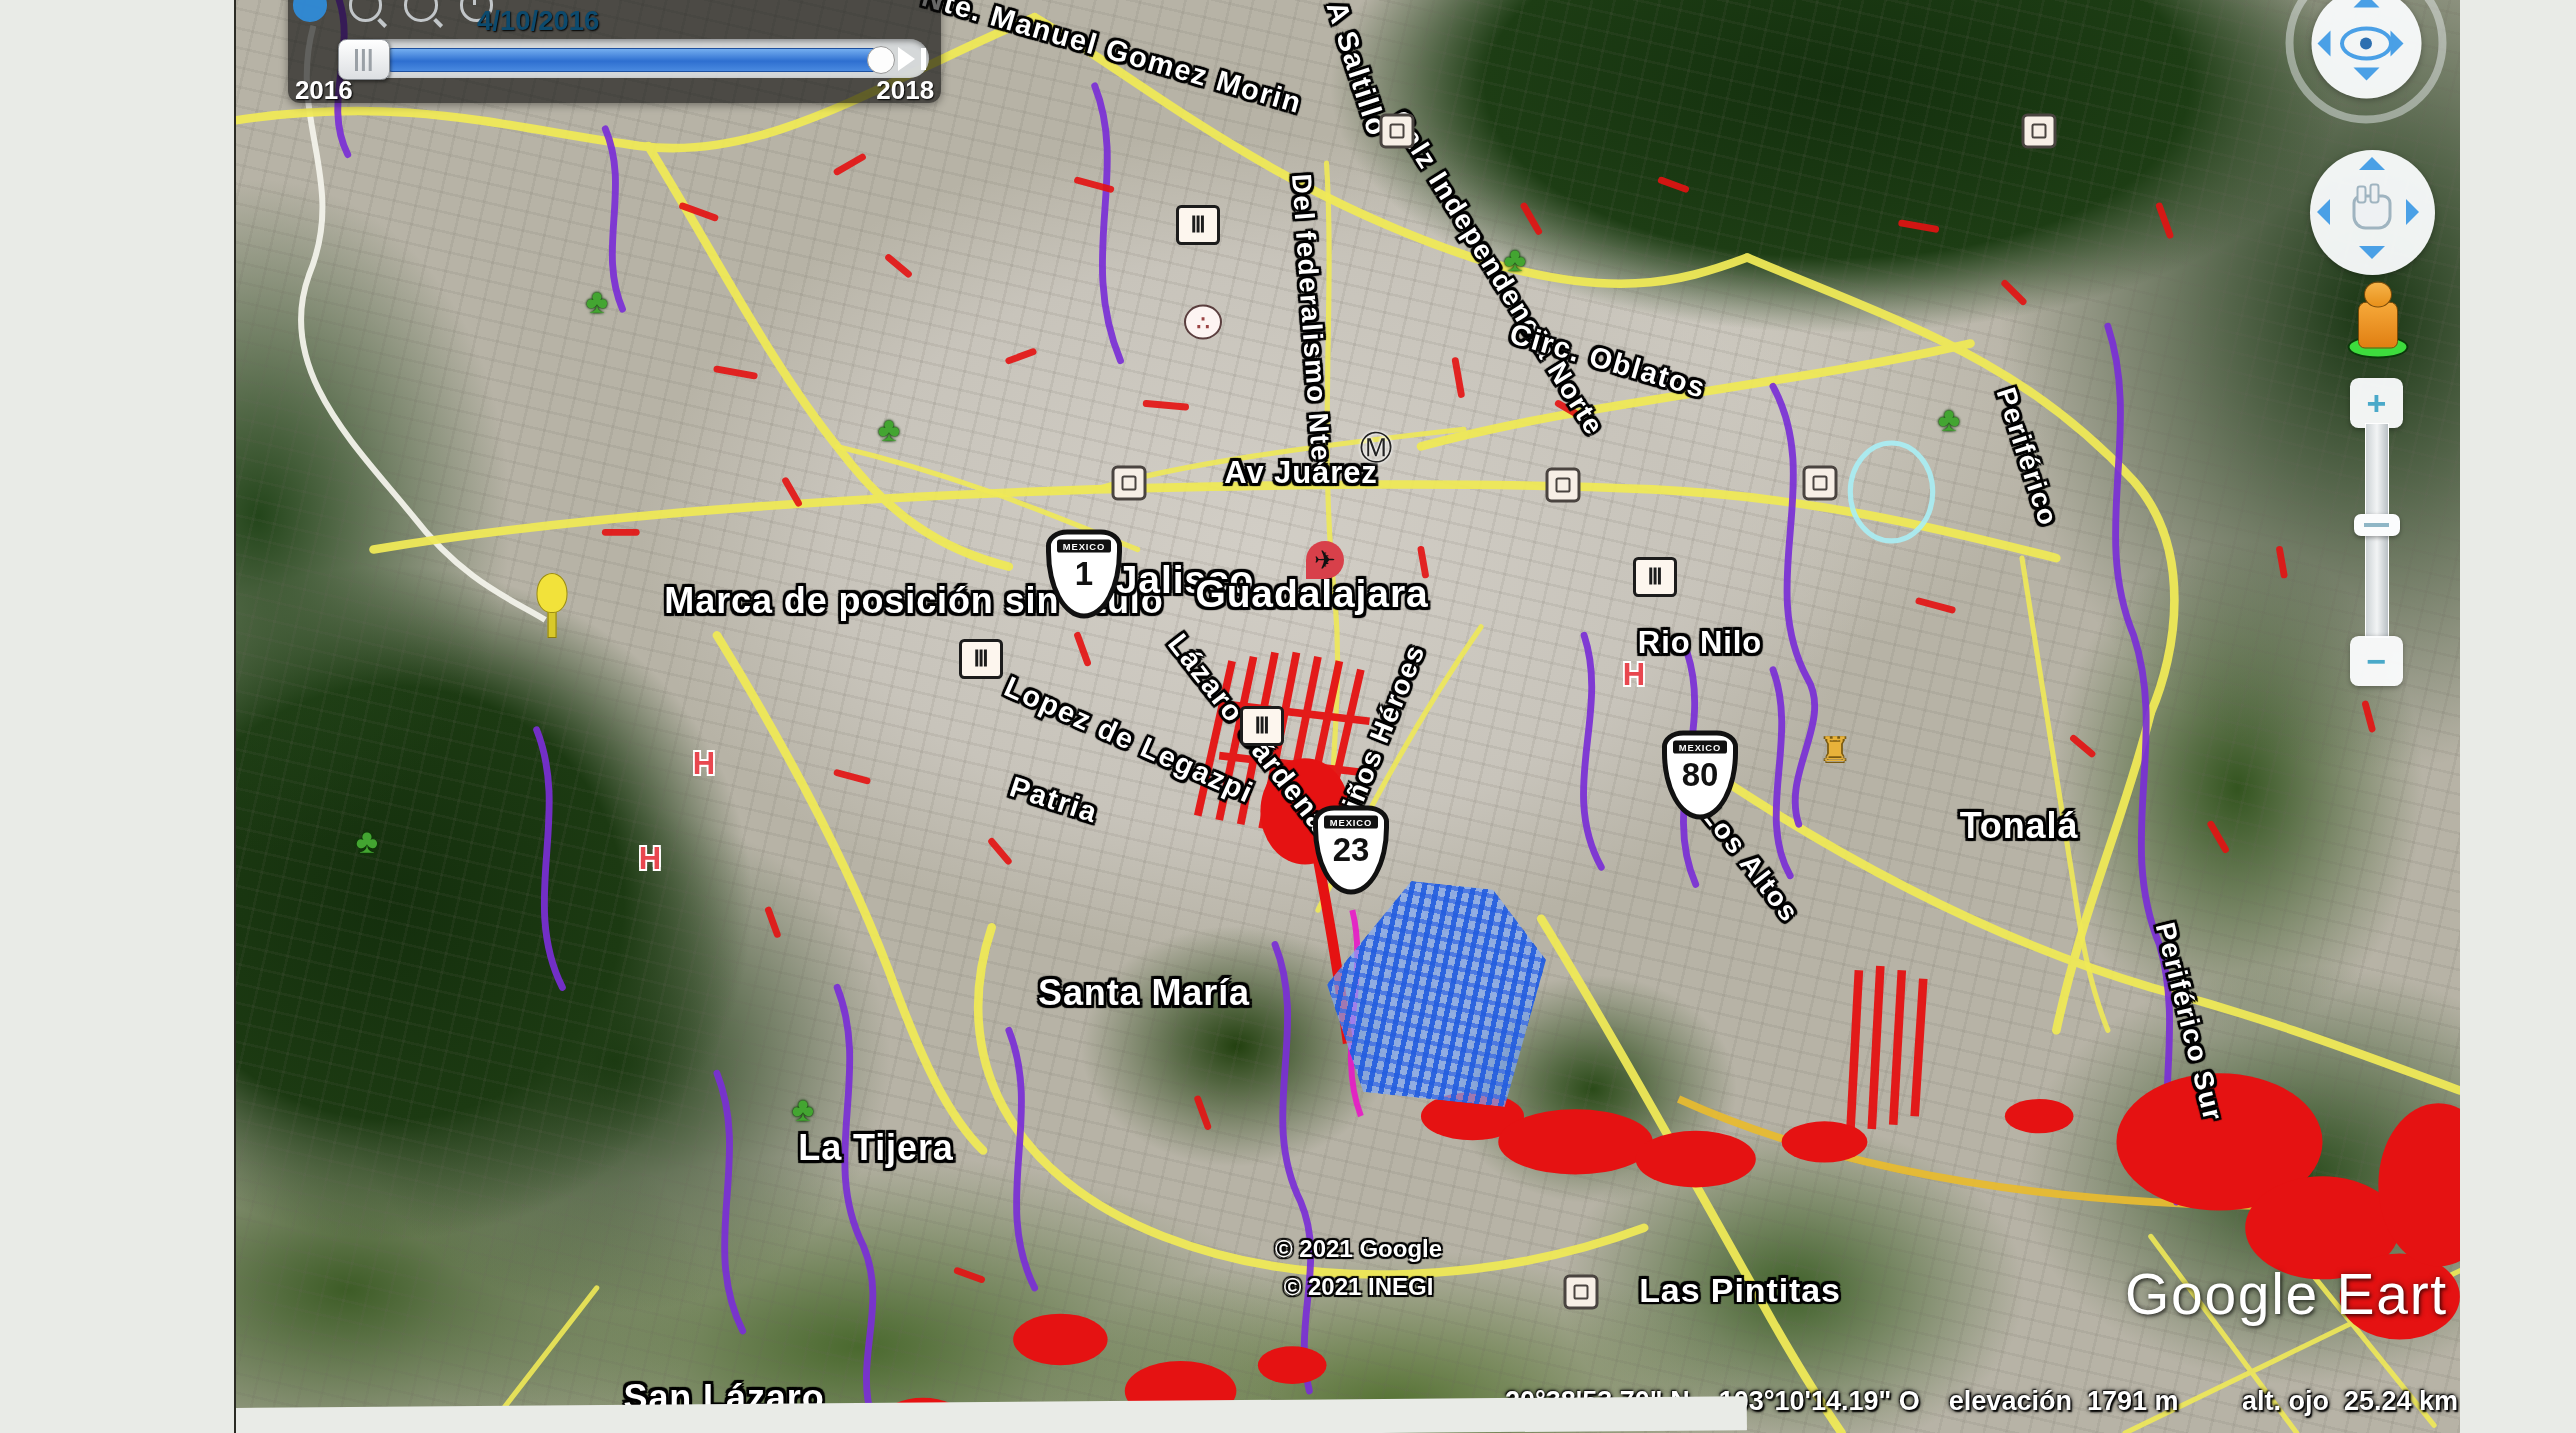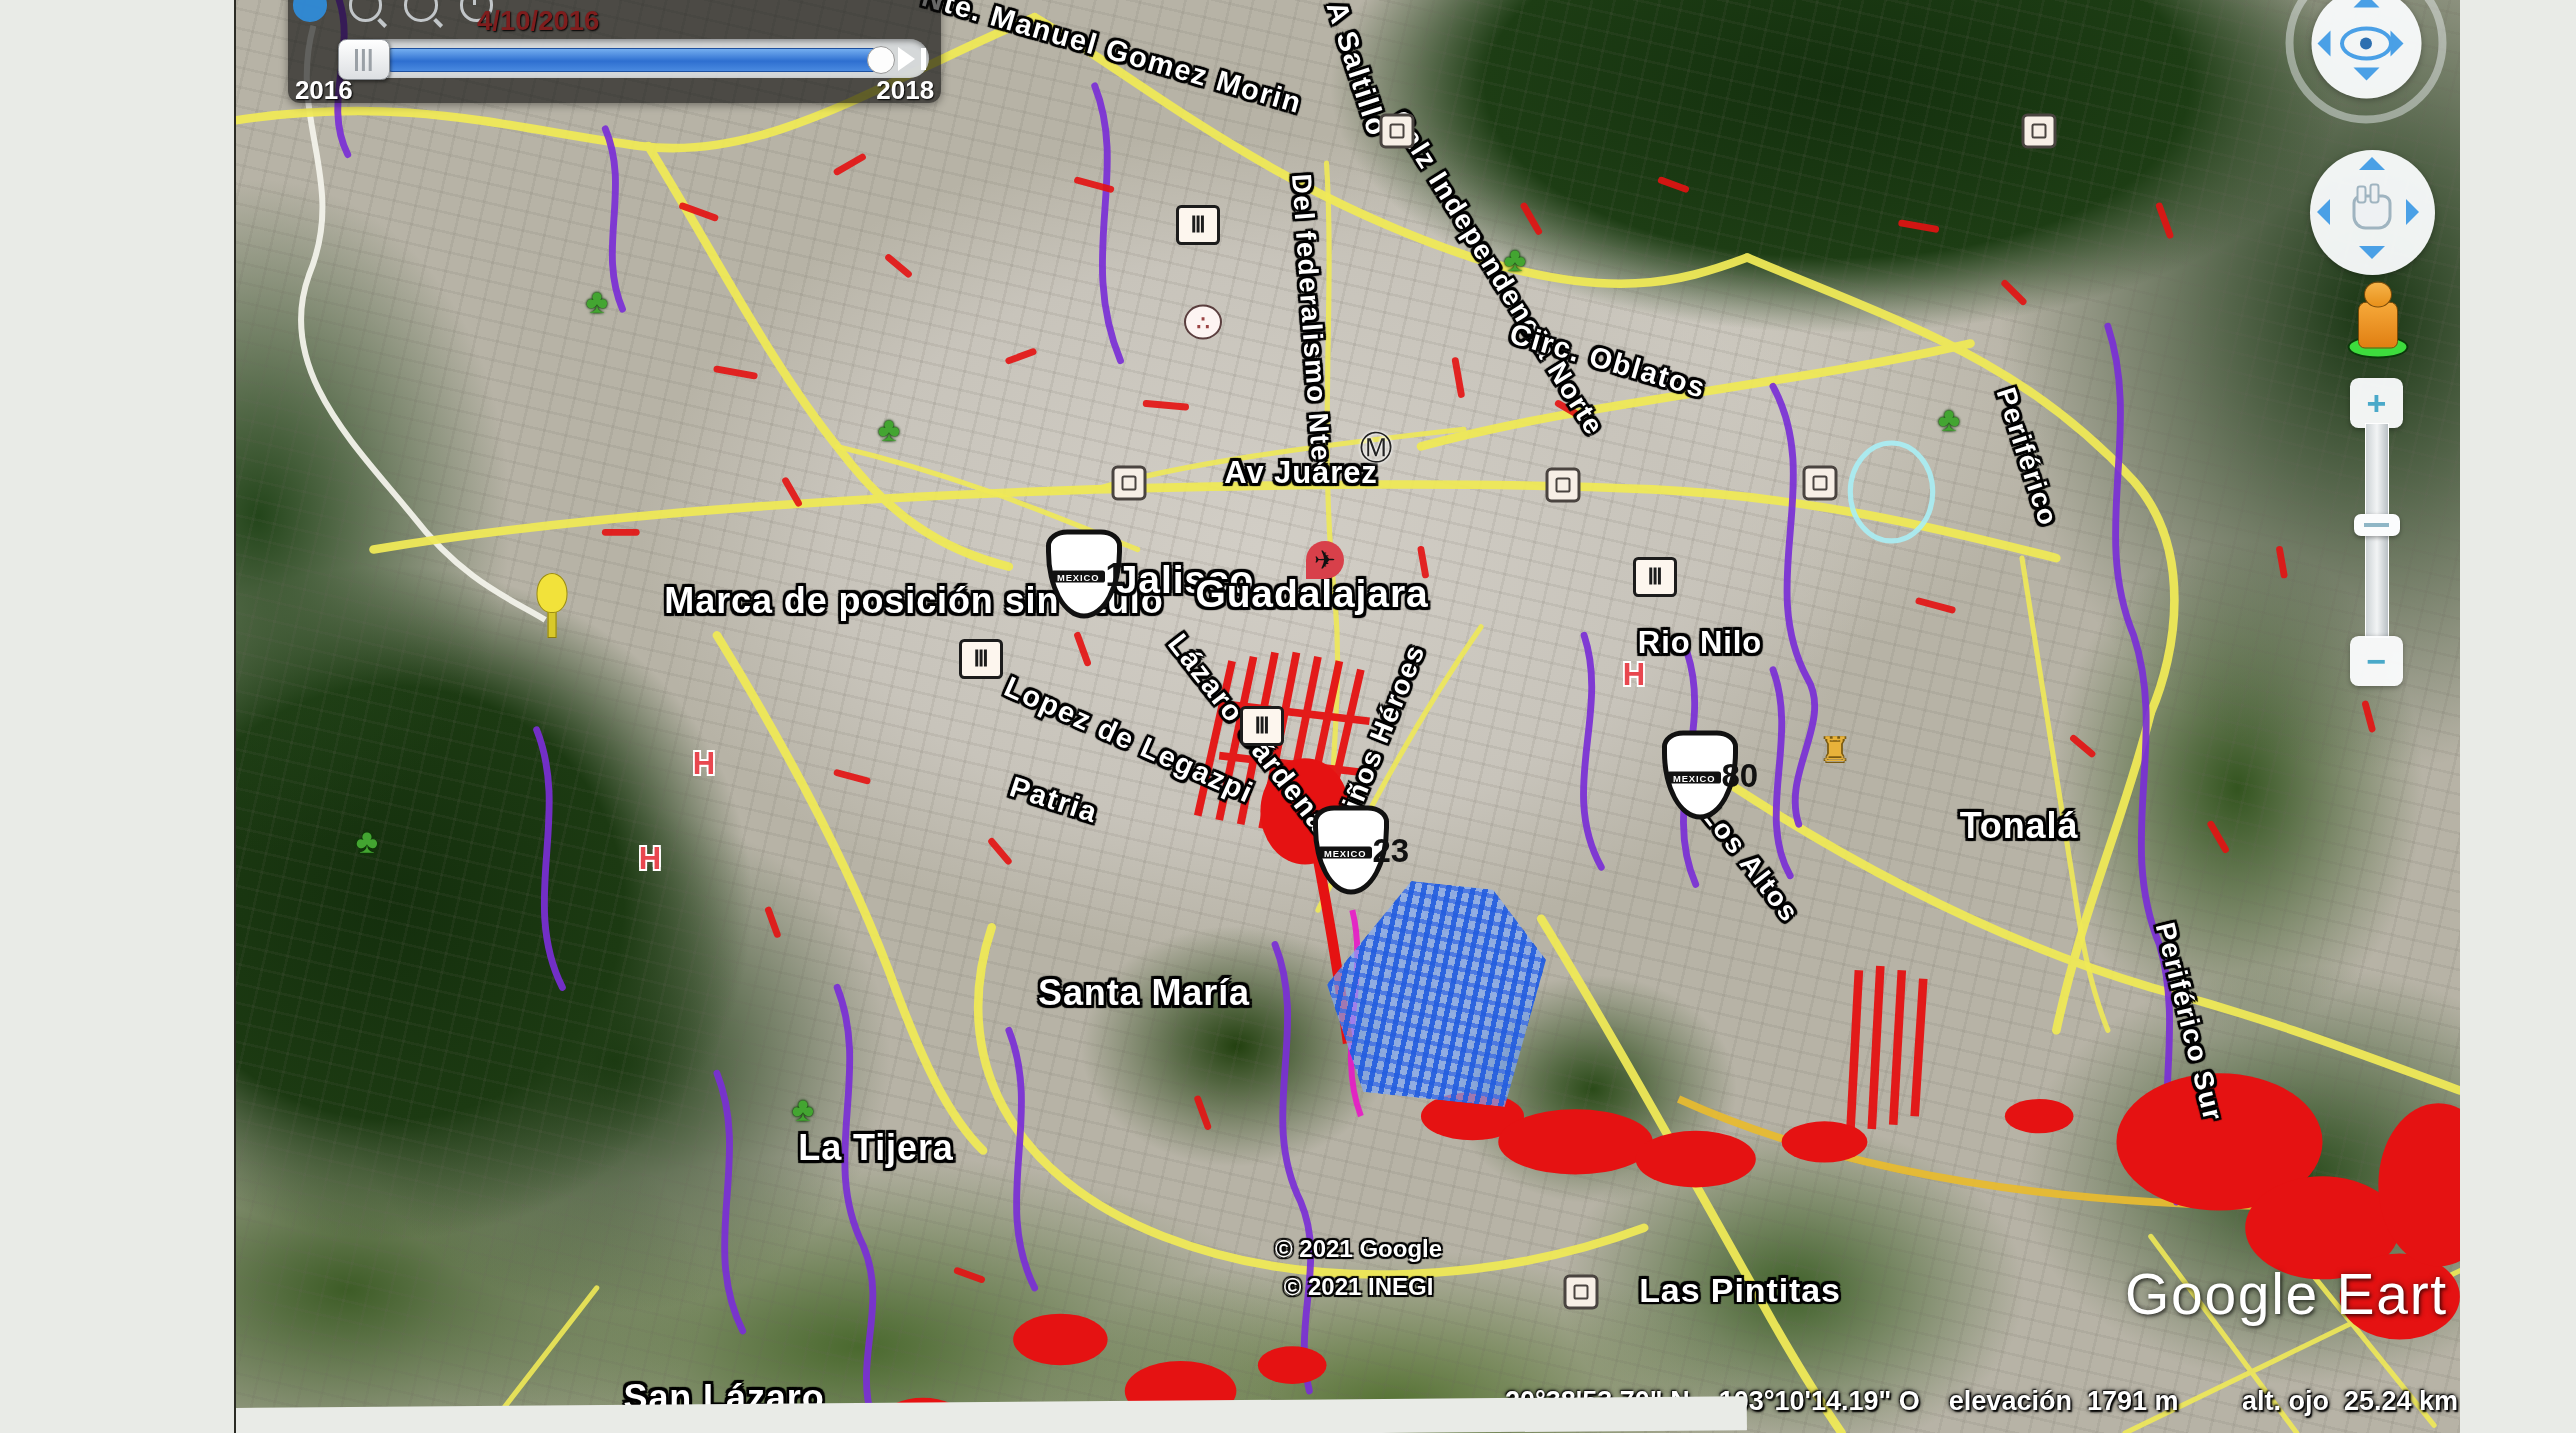--- a/index.html
+++ b/index.html
@@ -61,34 +61,34 @@
   .mi-lodging{width:29px;height:29px;background:#f7efe6;border:3.4px solid #4a4440;border-radius:6px;}
   .mi-lodging::after{content:"";width:10.3px;height:10.3px;border:2.6px solid #4a4440;border-radius:2.6px;}
   .mi-pin{width:26px;height:64px;}
   .mi-pin .head{position:absolute;top:0;left:50%;transform:translateX(-50%);width:29px;height:38px;
       background:#f2e23a;border:1.7px solid #9a8c10;border-radius:50% 50% 46% 46%;}
   .mi-pin .stem{position:absolute;top:34px;left:50%;transform:translateX(-50%);width:6.9px;height:29px;
       background:#d8c92a;border:0.9px solid #8a7c10;}
   
   .shield{position:absolute;transform:translate(-50%,-50%);width:76px;height:89px;background:#fff;
       border:5.2px solid #111;border-radius:22px 22px 52% 52%/17px 17px 78% 78%;
-      display:flex;align-items:center;box-sizing:border-box;}
+      display:flex;flex-direction:column;align-items:center;box-sizing:border-box;}
   .shield .band{margin-top:5.2px;background:#111;color:#fff;font-size:9.4px;font-weight:bold;
       letter-spacing:0.9px;padding:0.9px 6px;border-radius:2.6px;}
   .shield .num{color:#111;font-size:33px;font-weight:bold;margin-top:1.7px;}
   
   #timeslider{position:absolute;left:52px;top:-13.7px;width:653px;height:117px;
       background:rgba(10,10,10,.62);border-radius:12px;box-shadow:0 1.7px 8.6px rgba(0,0,0,.4);}
   #timeslider .tools{position:absolute;left:5.2px;top:1.7px;display:flex;gap:22px;align-items:center;}
   .tool{width:27.5px;height:27.5px;border-radius:50%;border:3.4px solid #cfd4d8;position:relative;opacity:.9;}
   .tool.blue{background:#2f8fe0;border-color:#2f8fe0;}
   .tool.mag::after{content:"";position:absolute;right:-8.6px;bottom:-6.9px;width:10.3px;height:4.3px;
       background:#cfd4d8;transform:rotate(45deg);}
   .tool.clock::after{content:"";position:absolute;left:10.3px;top:4.3px;width:3.4px;height:9.4px;background:#cfd4d8;}
-  #ts-date{position:absolute;left:189px;top:19px;color:#7f1d1d;font-size:27.5px;font-weight:bold;
+  #ts-date{position:absolute;left:189px;top:19px;color:#0c4a6e;font-size:27.5px;font-weight:bold;
       text-shadow:0.9px 0.9px 1.7px #000;}
   #ts-track{position:absolute;left:57px;right:12px;top:53px;height:39px;border-radius:20.6px;
       background:rgba(225,228,230,.92);box-shadow:inset 0 2.6px 5.2px rgba(0,0,0,.35);}
   #ts-fill{position:absolute;left:36px;right:45px;top:8.6px;height:22px;border-radius:11px;
       background:linear-gradient(#74aef0,#2e6fd0 55%,#4a8ae0);border:0.9px solid #1d4f9e;}
   #ts-cap{position:absolute;right:34px;top:6.9px;width:26px;height:26px;border-radius:50%;
       background:#fdfdfd;border:0.9px solid #999;}
   #ts-thumb{position:absolute;left:-6.9px;top:0;width:50px;height:39px;border-radius:8.6px;
       background:linear-gradient(#fff,#dcdfe2);border:0.9px solid #8a8f94;
       box-shadow:0.9px 1.7px 3.4px rgba(0,0,0,.45);}

